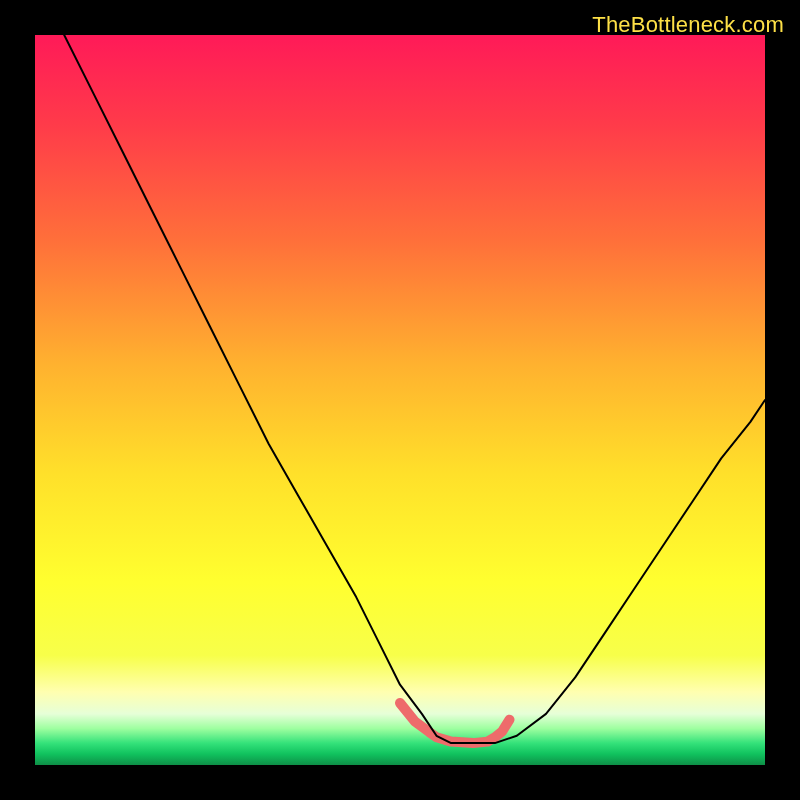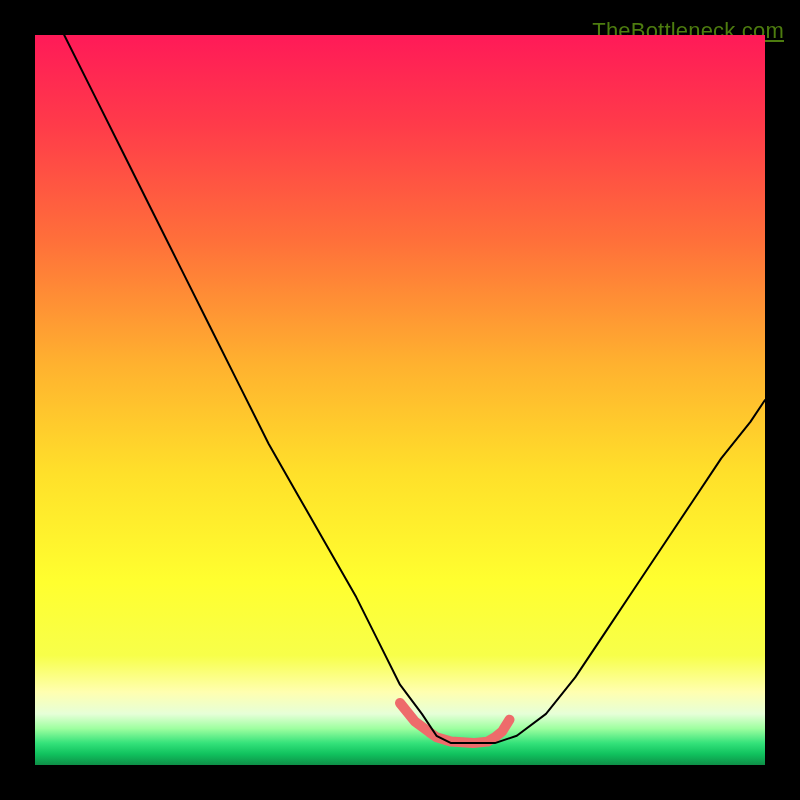--- a/index.html
+++ b/index.html
@@ -31,28 +31,27 @@
     
   }
   svg.overlay {
     position: absolute;
     inset: 0;
     width: 730px;
     height: 730px;
   }
   .watermark {
     position: absolute;
-    top: 18px;
+    top: 12px;
     right: 16px;
-    color: #4d7c0f;
+    color: #fde047;
     font-size: 22px;
     font-weight: 500;
     letter-spacing: 0.2px;
     user-select: none;
-    text-decoration: underline;
   }
 </style>
 </head>
 <body>
 
 <div class="frame">
 
   <div class="watermark">TheBottleneck.com</div>
 
   <div class="plot-area">

